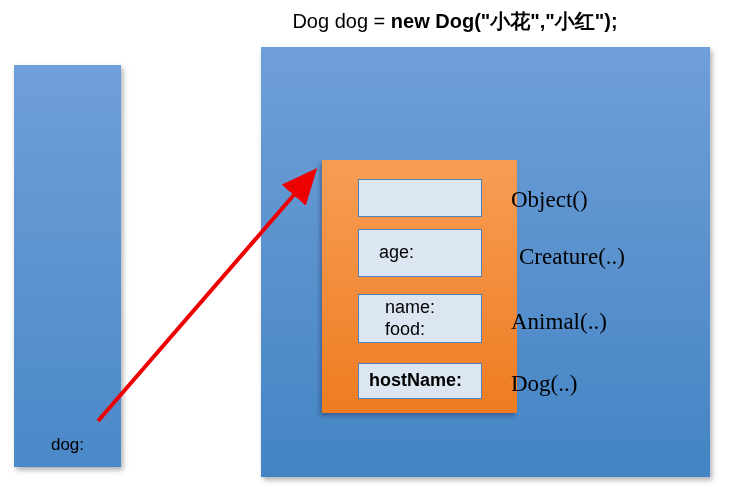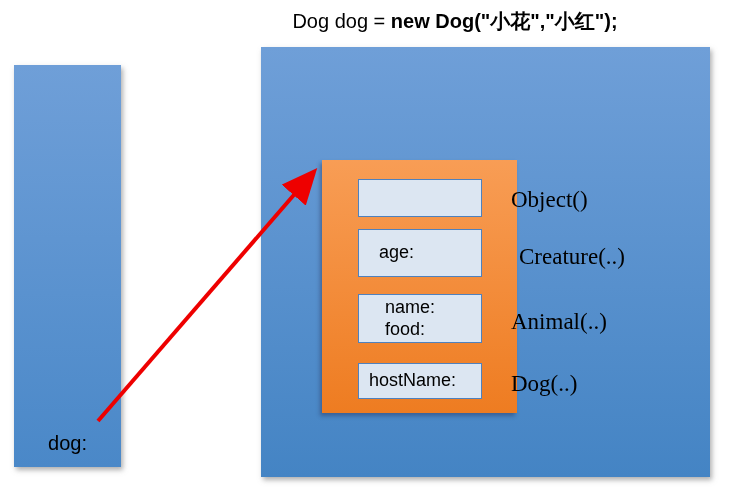--- a/index.html
+++ b/index.html
@@ -12,42 +12,42 @@
     text-align:center; font-size:20px; white-space:nowrap;
   }
   .title b { font-weight:bold; }
   .stack-rect {
     position:absolute; left:14px; top:65px; width:107px; height:402px;
     background:linear-gradient(180deg,#6f9fd8 0%,#4a88c8 100%);
     box-shadow:2px 3px 5px rgba(110,110,110,0.55);
   }
   .dog-label {
     position:absolute; left:0; right:0; bottom:12px;
-    text-align:center; font-size:20px;
+    text-align:center; font-size:17px;
   }
   .heap-rect {
     position:absolute; left:261px; top:47px; width:449px; height:430px;
     background:linear-gradient(180deg,#6f9fd8 0%,#4484c4 100%);
     box-shadow:2px 3px 5px rgba(110,110,110,0.55);
   }
   .object-box {
     position:absolute; left:322px; top:160px; width:195px; height:253px;
     background:linear-gradient(180deg,#f89d55 0%,#ee7c21 100%);
     box-shadow:-2px 3px 4px rgba(40,50,90,0.45);
   }
   .slot {
     position:absolute; left:358px; width:124px; box-sizing:border-box;
     background:#dce6f2; border:1.5px solid #4f81bd;
     display:flex; flex-direction:column; justify-content:center;
     font-size:18px; line-height:1.22;
   }
   .slot-1 { top:179px; height:38px; }
   .slot-2 { top:229px; height:48px; padding-left:20px; }
   .slot-3 { top:294px; height:49px; padding-left:26px; }
-  .slot-4 { top:363px; height:36px; padding-left:10px; }
+  .slot-4 { top:363px; height:36px; padding-left:10px;font-weight:bold; }
   .ctor {
     position:absolute; left:511px; font-size:23px; white-space:nowrap;font-family:Liberation Serif, serif;
   }
   .ctor-1 { top:187px; }
   .ctor-2 { top:244px;margin-left:8px; }
   .ctor-3 { top:309px; }
   .ctor-4 { top:371px; }
   .arrow-svg { position:absolute; left:0; top:0; pointer-events:none; }
 </style>
 </head>

